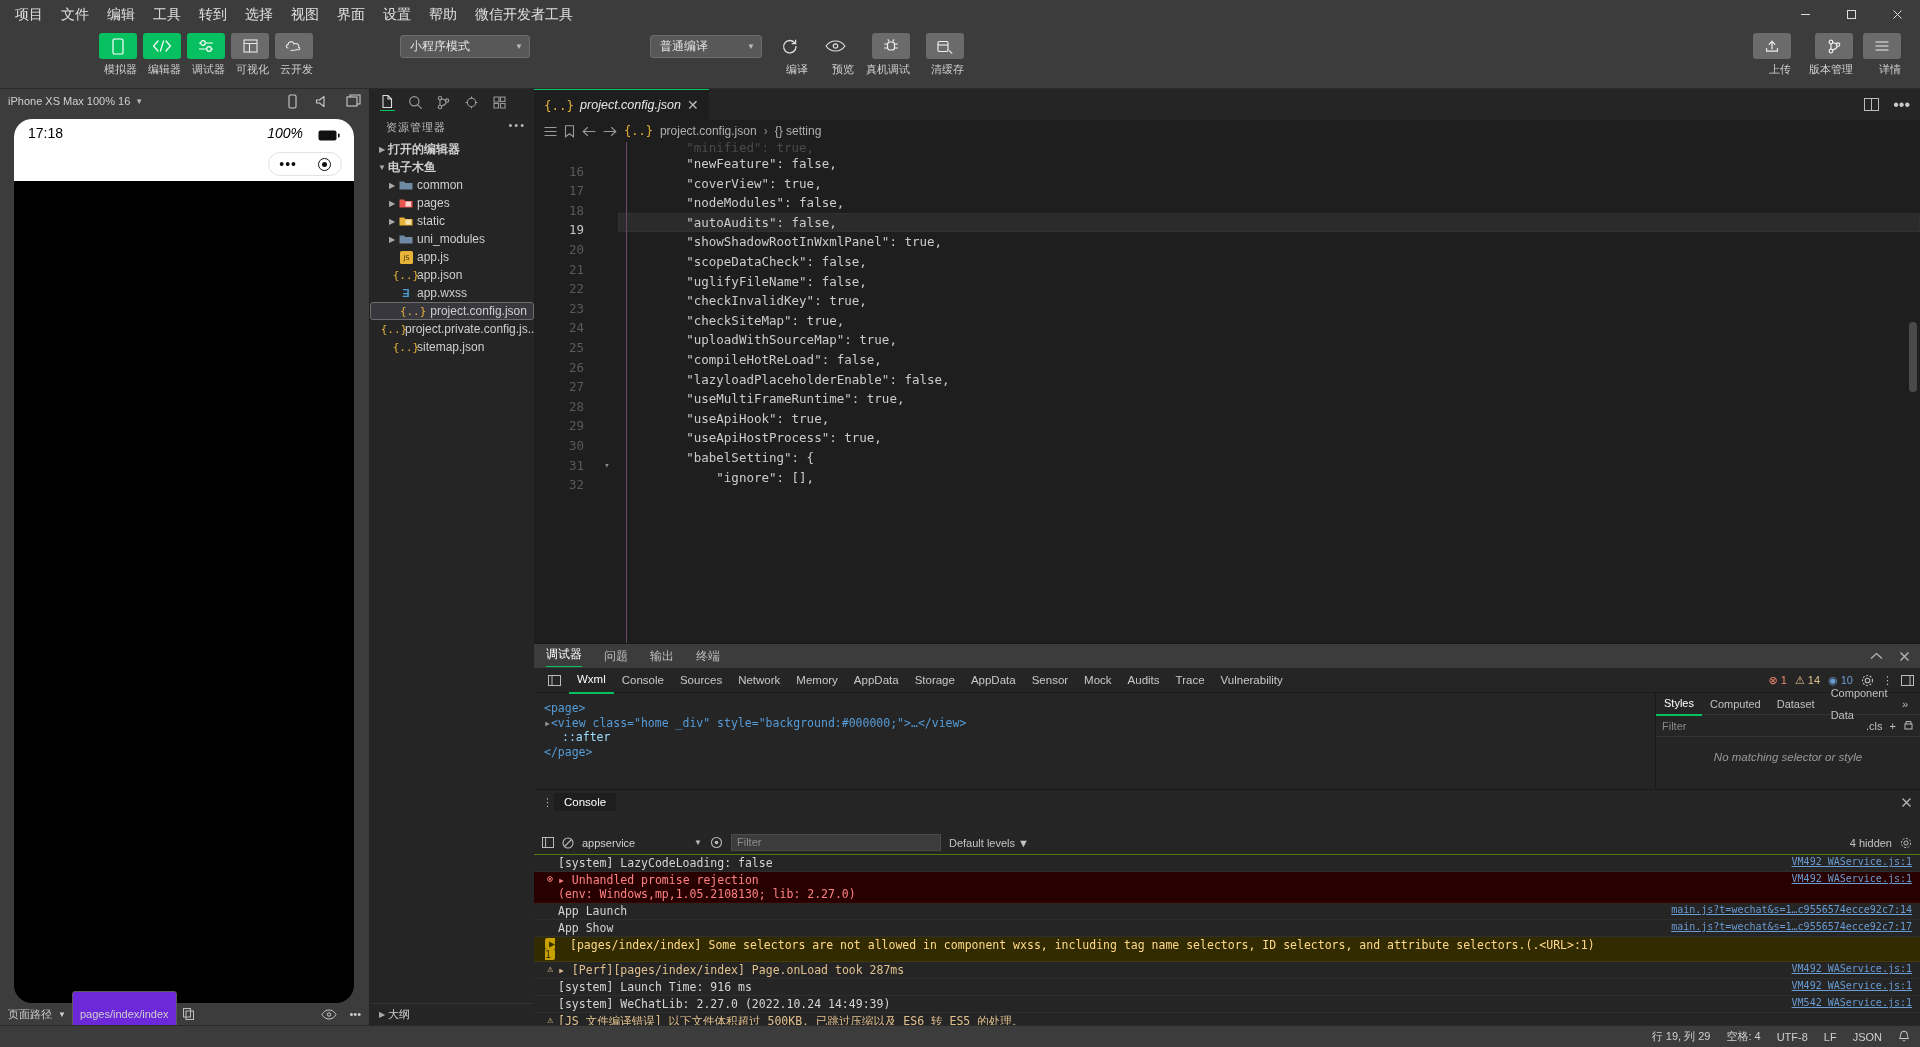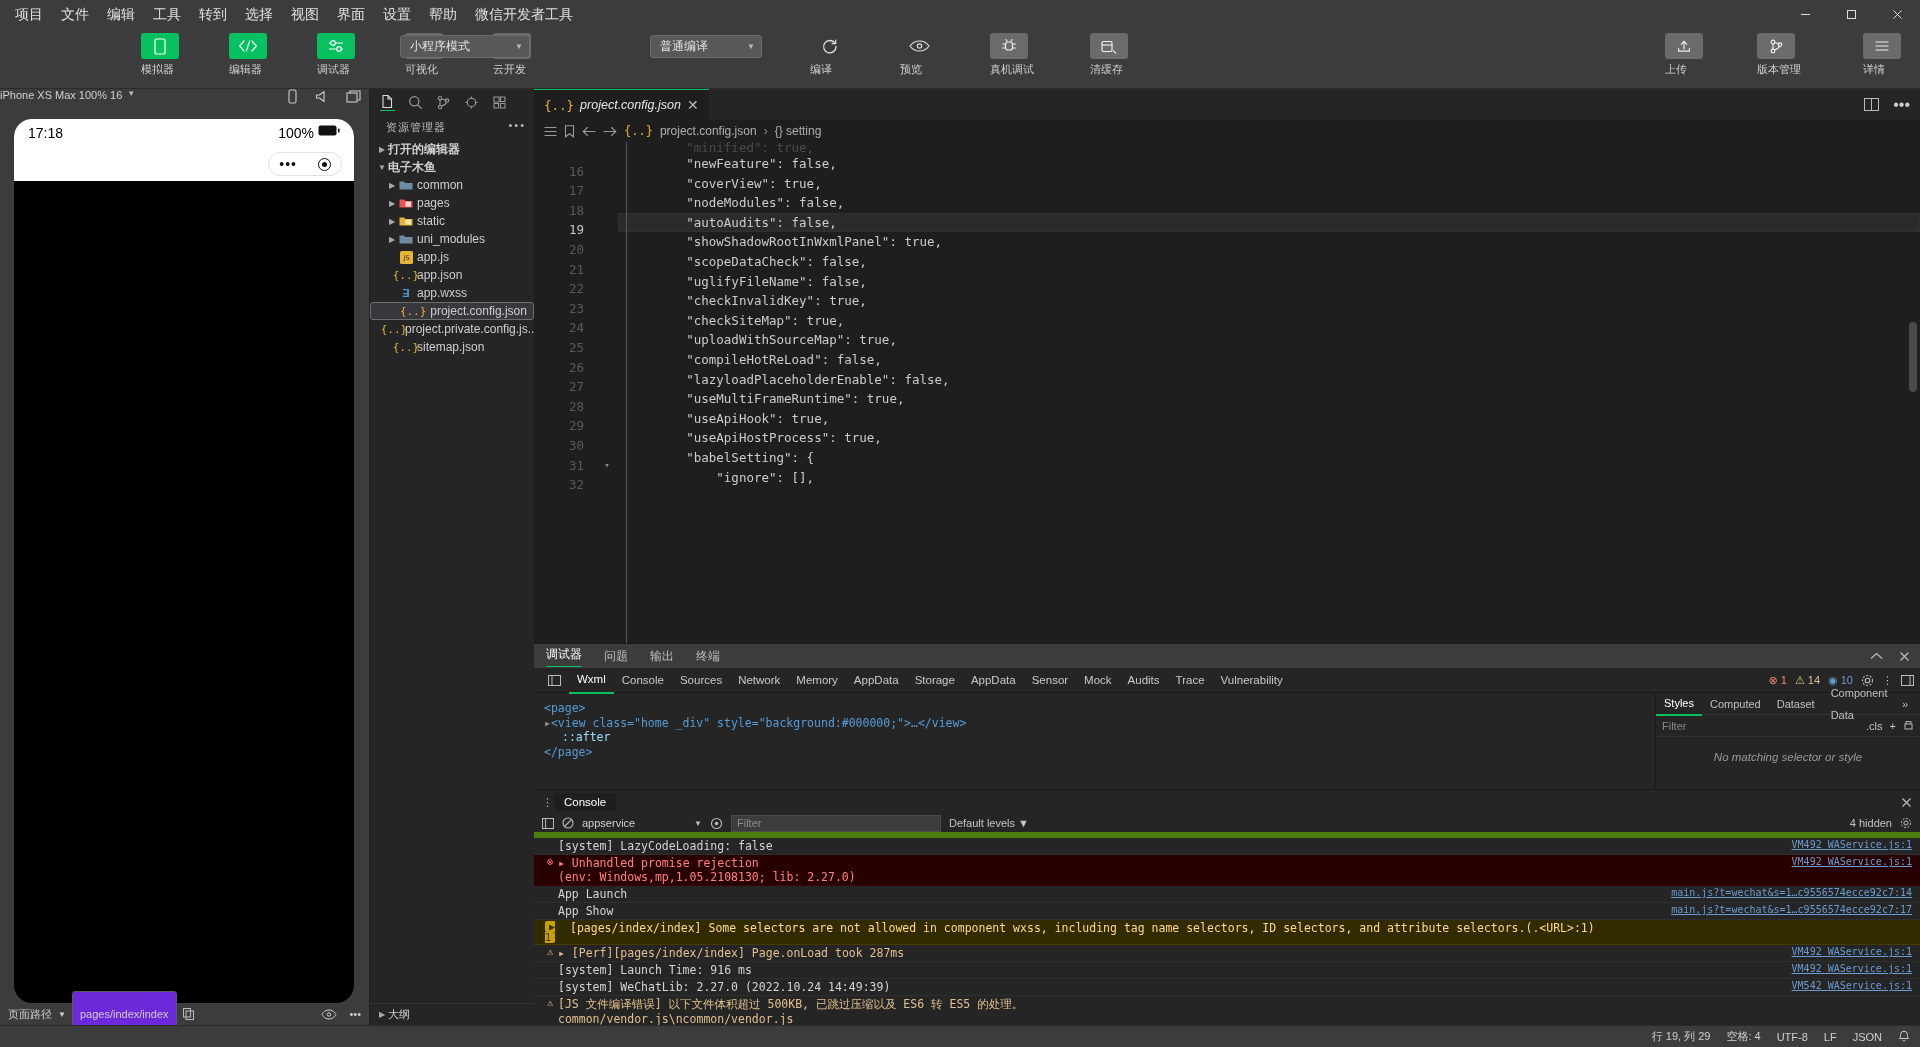--- a/index.html
+++ b/index.html
@@ -13,21 +13,21 @@
   .menubar .mi { padding:0 9px; line-height:28px; cursor:default; white-space:nowrap; }
   .winctrl { position:absolute; right:0; top:0; height:28px; display:flex; }
   .winctrl div { width:46px; height:28px; display:flex; align-items:center; justify-content:center;
     font-size:15px; color:#ddd; }
 
   
   .toolbar { height:61px; background:#3c3c3c; display:flex; align-items:flex-start; flex:0 0 61px;
     position:relative; border-bottom:1px solid #2b2b2b; }
   .tb-group { display:flex; align-items:flex-start; gap:4px; padding-top:5px; }
   .tb-left { margin-left:97px; }
-  .tb-btn { width:40px; display:flex; flex-direction:column; align-items:flex-start; cursor:default;margin-left:44px; }
+  .tb-btn { width:40px; display:flex; flex-direction:column; align-items:flex-end; cursor:default; }
   .tb-ico { width:38px; height:26px; border-radius:3px; display:flex; align-items:center;
     justify-content:center; }
   .tb-ico.green { background:#07c160; }
   .tb-ico.grey  { background:#6b6b6b; }
   .tb-ico.flat  { background:transparent; }
   .tb-lab { font-size:11px; color:#cfcfcf; margin-top:3px; white-space:nowrap; }
 
   .tb-mid { position:absolute; left:400px; top:0; display:flex; align-items:flex-start; padding-top:7px; gap:6px;}
   .sel { height:23px; background:#585858; border:1px solid #6d6d6d; border-radius:3px;
     display:flex; align-items:center; justify-content:space-between; padding:0 6px 0 9px;
@@ -43,22 +43,22 @@
   .tb-right .tb-btn { width:auto; min-width:44px; padding:0 3px; }
 
   svg { display:block; }
 
   
   .body { flex:1; display:flex; min-height:0; background:#2d2d2d; }
 
   
   .sim { width:370px; flex:0 0 370px; background:#3c3c3c; display:flex; flex-direction:column;
     border-right:1px solid #222; }
-  .sim-head { height:24px; display:flex; font-size:11px; color:#d0d0d0;
-    padding-left:0; position:relative; }
+  .sim-head { height:24px; display:flex; align-items:center; font-size:11px; color:#d0d0d0;
+    padding-left:8px; position:relative; }
   .sim-head .car { font-size:8px; margin-left:5px; color:#bbb; }
   .sim-head .hicons { position:absolute; right:8px; display:flex; gap:16px; align-items:center; }
   .phone { margin:6px 8px 0 14px; width:340px; flex:1; background:#000; border-radius:18px;
     overflow:hidden; position:relative; }
   .ph-status { height:28px; background:#fff; color:#000; display:flex; align-items:center;
     justify-content:space-between; padding:0 14px; font-size:14px; position:relative; }
   .notch { position:absolute; left:50%; transform:translateX(-50%); top:0; width:150px; height:22px;
     background:#fff; border-radius:0 0 14px 14px; }
   .ph-nav { height:34px; background:#fff; display:flex; align-items:center; justify-content:flex-end;
     padding-right:12px; gap:0; }
@@ -145,21 +145,21 @@
   .st-filter .rr{ position:absolute; right:6px; display:flex; gap:7px; align-items:center; color:#c0c0c0;}
   .st-empty { text-align:center; font-size:11.5px; color:#9a9a9a; padding-top:14px; font-style:italic;}
 
   .console-sec { flex:1; display:flex; flex-direction:column; min-height:0; background:#252526;
     border-top:1px solid #1a1a1a; }
   .c-tabrow { height:24px; display:flex; align-items:center; padding-left:8px; gap:6px; position:relative;}
   .c-tabrow .dotsv { color:#bbb; font-size:11px; letter-spacing:0; line-height:9px; width:6px;}
   .c-tab { background:#1e1e1e; color:#fff; font-size:11.5px; padding:3px 10px; }
   .c-tabrow .rr { position:absolute; right:8px; }
   .c-bar { height:24px; display:flex; align-items:center; gap:8px; padding:0 8px; font-size:11px;
-    color:#c4c4c4; border-bottom:6px solid #4d7c0f; position:relative; }
+    color:#c4c4c4; border-bottom:1px solid #4d7c0f; position:relative;margin-top:17px; }
   .c-sel { width:120px; height:17px; background:#252526; border:none; display:flex; align-items:center;
     justify-content:space-between; font-size:11px; color:#d0d0d0; }
   .c-filter { flex:1; height:17px; background:#3c3c3c; border:1px solid #4a4a4a; color:#8d8d8d;
     font-size:11px; padding:0 5px; line-height:15px; max-width:210px;}
   .c-levels { font-size:11px; color:#c4c4c4; }
   .c-bar .rr { position:absolute; right:8px; display:flex; align-items:center; gap:8px; }
   .c-list { flex:1; overflow:hidden; font-family:"DejaVu Sans Mono", monospace; font-size:11.5px; }
   .c-row { min-height:16.4px; display:flex; align-items:flex-start; padding:1px 8px 1px 8px;
     border-bottom:1px solid #2e2e2e; color:#d4d4d4; position:relative; }
   .c-row .ico { width:16px; flex:0 0 16px; text-align:center; font-size:10px; }
@@ -375,21 +375,21 @@
                 <path d="M4 3V1h10v9h-3" fill="none" stroke="#ccc" stroke-width="1.1"></path>
               </svg>
           </span>
         </span>
       </div>
 
       <div class="phone">
         <div class="ph-status">
           <span>17:18</span>
           <div class="notch"></div>
-          <span style="display:flex;align-items:flex-start;gap:4px;">
+          <span style="display:flex;align-items:flex-end;gap:15px;font-style:italic;">
             <span>100%</span>
             <svg width="22" height="11" viewBox="0 0 22 11">
                 <rect x="0.5" y="0.5" width="18" height="10" rx="2" fill="#111"></rect>
                 <rect x="20" y="3.5" width="1.6" height="4" rx=".8" fill="#111"></rect>
               </svg>
           </span>
         </div>
         <div class="ph-nav">
           <div class="capsule">
             <span class="dots">•••</span>

